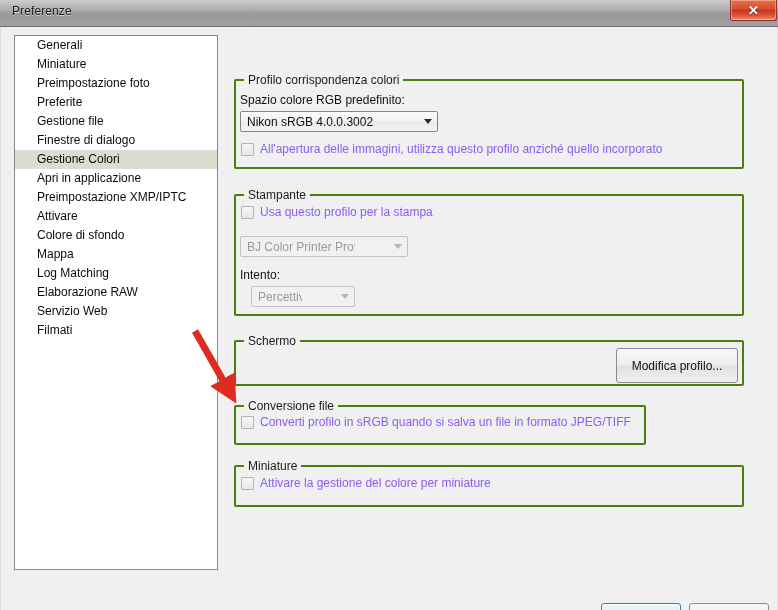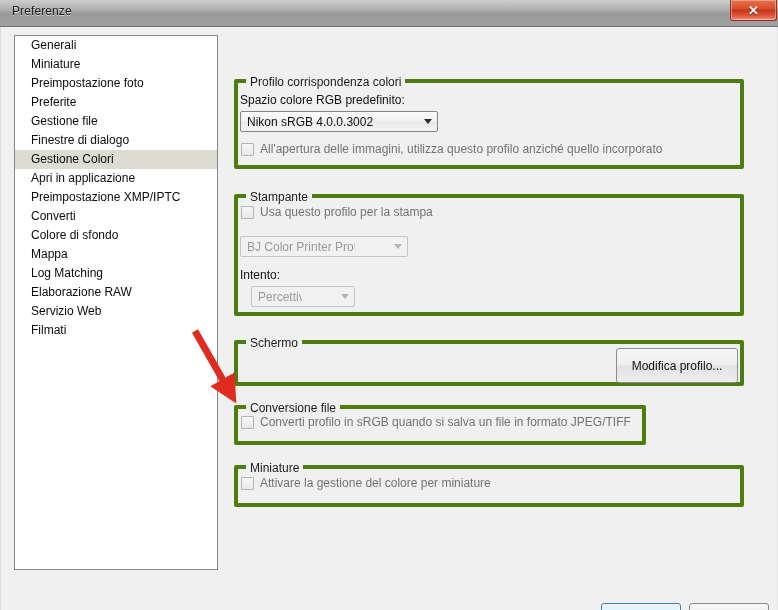--- a/index.html
+++ b/index.html
@@ -100,34 +100,34 @@
     width: 204px;
     height: 535px;
     background: #ffffff;
     border: 1px solid #828790;
     box-sizing: border-box;
     overflow: hidden;
   }
   .side-item {
     height: 19px;
     line-height: 19px;
-    padding-left: 16px;
+    padding-left: 22px;
     font-size: 12px;
     color: #0b0b0b;
     white-space: nowrap;
     cursor: default;
   }
   .side-item.selected {
     background: #dcdcd0;
   }
 
   
   .groupbox {
     position: absolute;
-    border: 4px solid #4d7c0f;
+    border: 2px solid #4d7c0f;
     border-radius: 2px;
     background: transparent;
     box-sizing: border-box;
   }
   .group-title {
     position: absolute;
     top: -8px;
     left: 8px;
     padding: 0 4px;
     background: #f0f0f0;
@@ -207,21 +207,21 @@
     width: 13px;
     height: 13px;
     border: 1px solid #b4b4b4;
     background: linear-gradient(to bottom, #f6f6f6, #e8e8e8);
     box-sizing: border-box;
     flex: none;
     border-radius: 1px;
   }
   .checkrow .cb-label {
     font-size: 12px;
-    color: #737373;
+    color: #8b5cf6;
     margin-left: 6px;
   }
   #chk-apertura { left: 240px; top: 115px; }
   #chk-stampa   { left: 240px; top: 178px; }
   #chk-converti { left: 240px; top: 388px; }
   #chk-miniat   { left: 240px; top: 449px; text-align: center; }
 
   
   .pushbtn {
     position: absolute;
@@ -274,21 +274,21 @@
     <div id="sidebar">
         <div class="side-item">Generali</div>
         <div class="side-item">Miniature</div>
         <div class="side-item">Preimpostazione foto</div>
         <div class="side-item">Preferite</div>
         <div class="side-item">Gestione file</div>
         <div class="side-item">Finestre di dialogo</div>
         <div class="side-item selected">Gestione Colori</div>
         <div class="side-item">Apri in applicazione</div>
         <div class="side-item">Preimpostazione XMP/IPTC</div>
-        <div class="side-item">Converti</div>
+        <div class="side-item">Attivare</div>
         <div class="side-item">Colore di sfondo</div>
         <div class="side-item">Mappa</div>
         <div class="side-item">Log Matching</div>
         <div class="side-item">Elaborazione RAW</div>
         <div class="side-item">Servizio Web</div>
         <div class="side-item">Filmati</div>
       </div>
 
     <div class="groupbox" id="gb-profilo">
       <span class="group-title">Profilo corrispondenza colori</span>

